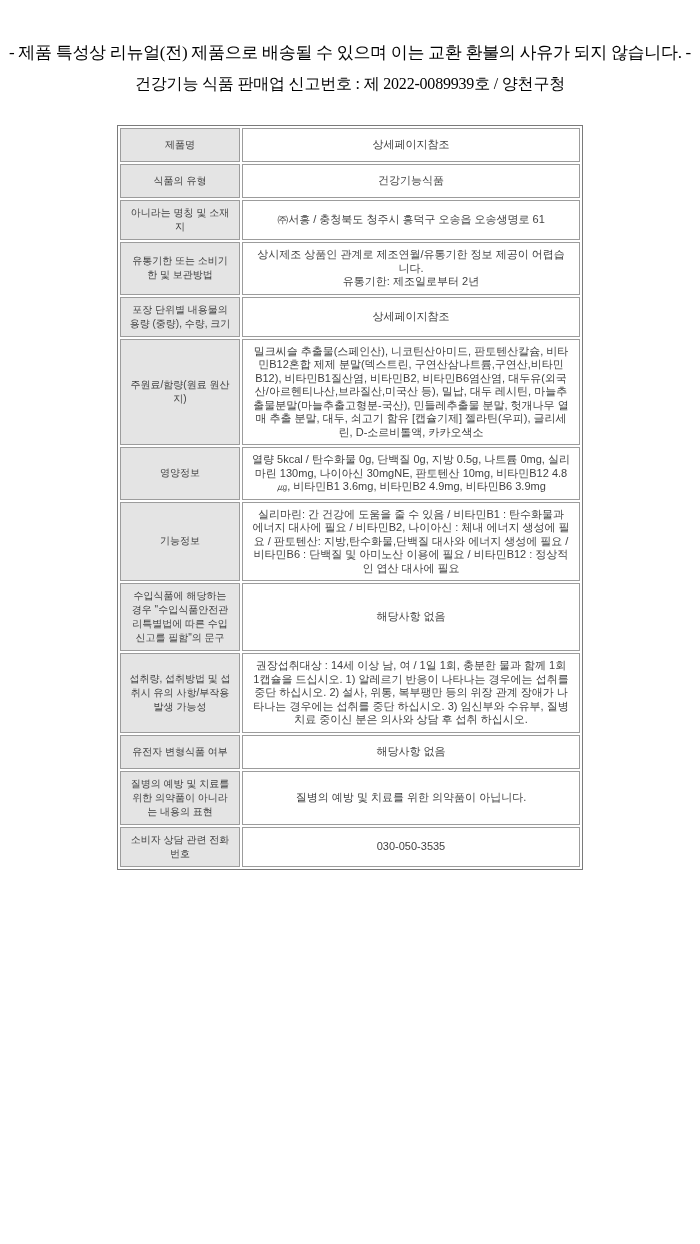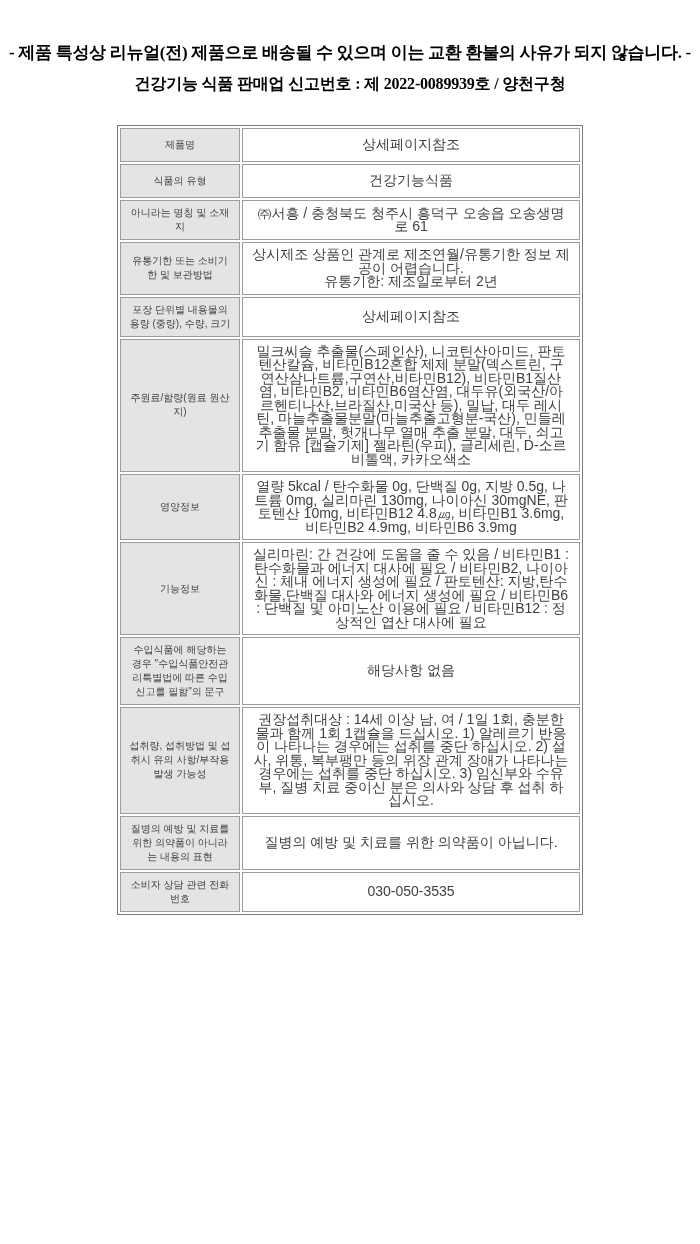--- a/index.html
+++ b/index.html
@@ -19,21 +19,21 @@
     font-family:"Liberation Sans","DejaVu Sans",sans-serif;
     color:var(--text);
   }
   .page{
     width:700px;
     padding-top:42px;
   }
   .notice{
     text-align:center;
     font-family:"Liberation Serif","DejaVu Serif",serif;
-    font-weight:bold;
+    font-weight:normal;
     color:var(--heading);
   }
   .notice .line1{
     font-size:17px;
     line-height:22px;
     letter-spacing:-0.3px;
   }
   .notice .line2{
     font-size:16px;
     line-height:21px;
@@ -59,21 +59,21 @@
   table.info-table th{
     width:120px;
     background:var(--label-bg);
     font-weight:normal;
     font-size:10px;
     line-height:14px;
     padding:5px 8px;
     color:var(--text);
   }
   table.info-table td{
-    font-size:14px;
+    font-size:11px;
     line-height:13.5px;
     padding:5px 9px;
     white-space:pre-line;
     color:var(--text);
   }
 </style>
 </head>
 <body>
 
 <div class="page">
@@ -129,20 +129,24 @@
   <tr>
     <th>수입식품에 해당하는 경우 "수입식품안전관리특별법에 따른 수입 신고를 필함"의 문구</th>
     <td>해당사항 없음</td>
   </tr>
 
   <tr>
     <th>섭취량, 섭취방법 및 섭취시 유의 사항/부작용 발생 가능성</th>
     <td>권장섭취대상 : 14세 이상 남, 여 / 1일 1회, 충분한 물과 함께 1회 1캡슐을 드십시오. 1) 알레르기 반응이 나타나는 경우에는 섭취를 중단 하십시오. 2) 설사, 위통, 복부팽만 등의 위장 관계 장애가 나타나는 경우에는 섭취를 중단 하십시오. 3) 임신부와 수유부, 질병 치료 중이신 분은 의사와 상담 후 섭취 하십시오.</td>
   </tr>
 
+  <tr>
+    <th>유전자 변형식품 여부</th>
+    <td>해당사항 없음</td>
+  </tr>
 
   <tr>
     <th>질병의 예방 및 치료를 위한 의약품이 아니라는 내용의 표현</th>
     <td>질병의 예방 및 치료를 위한 의약품이 아닙니다.</td>
   </tr>
 
   <tr>
     <th>소비자 상담 관련 전화번호</th>
     <td>030-050-3535</td>
   </tr>

